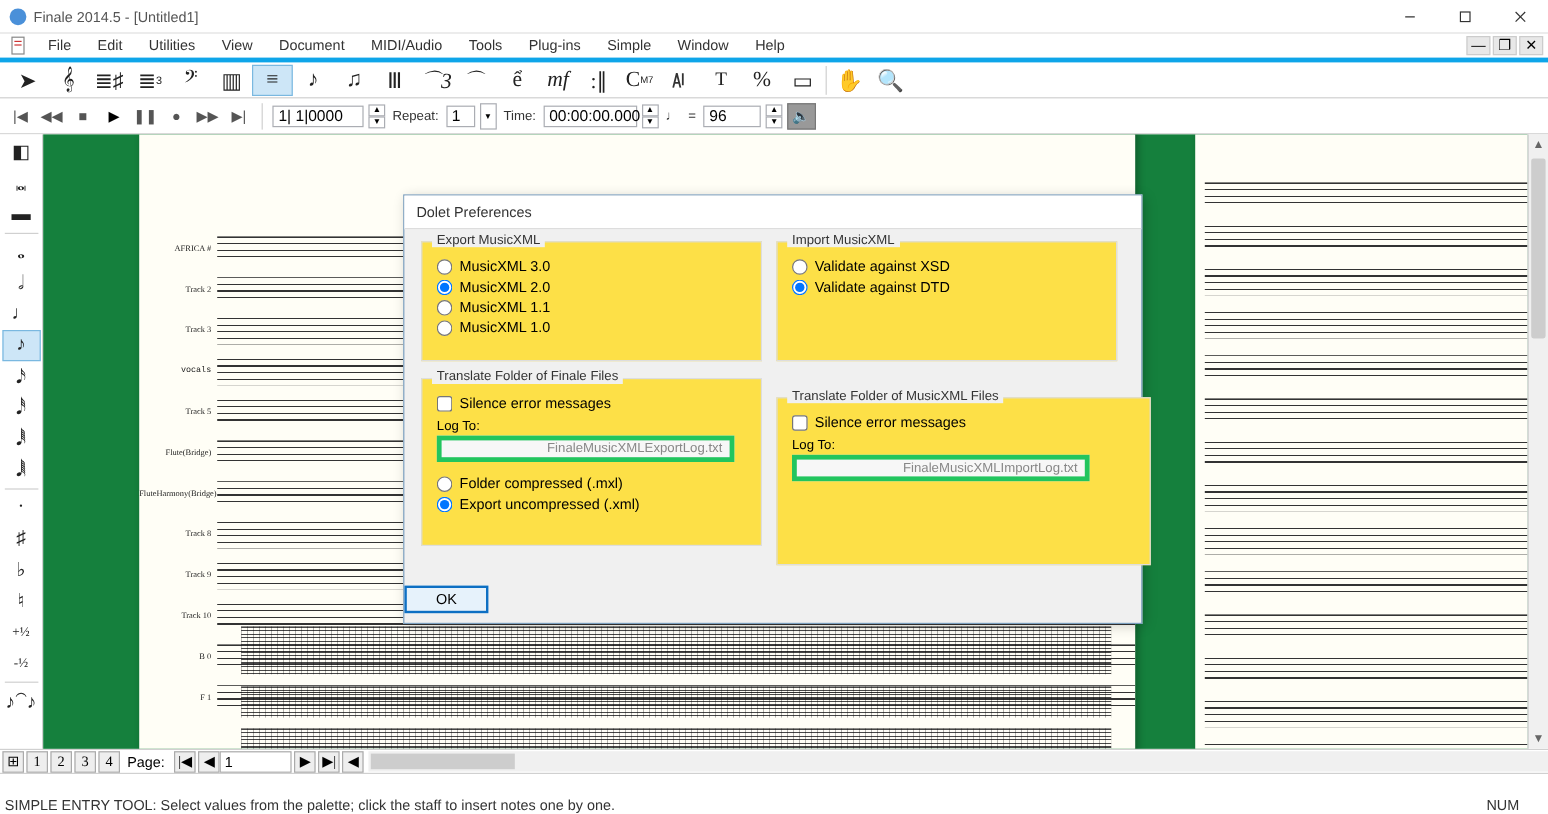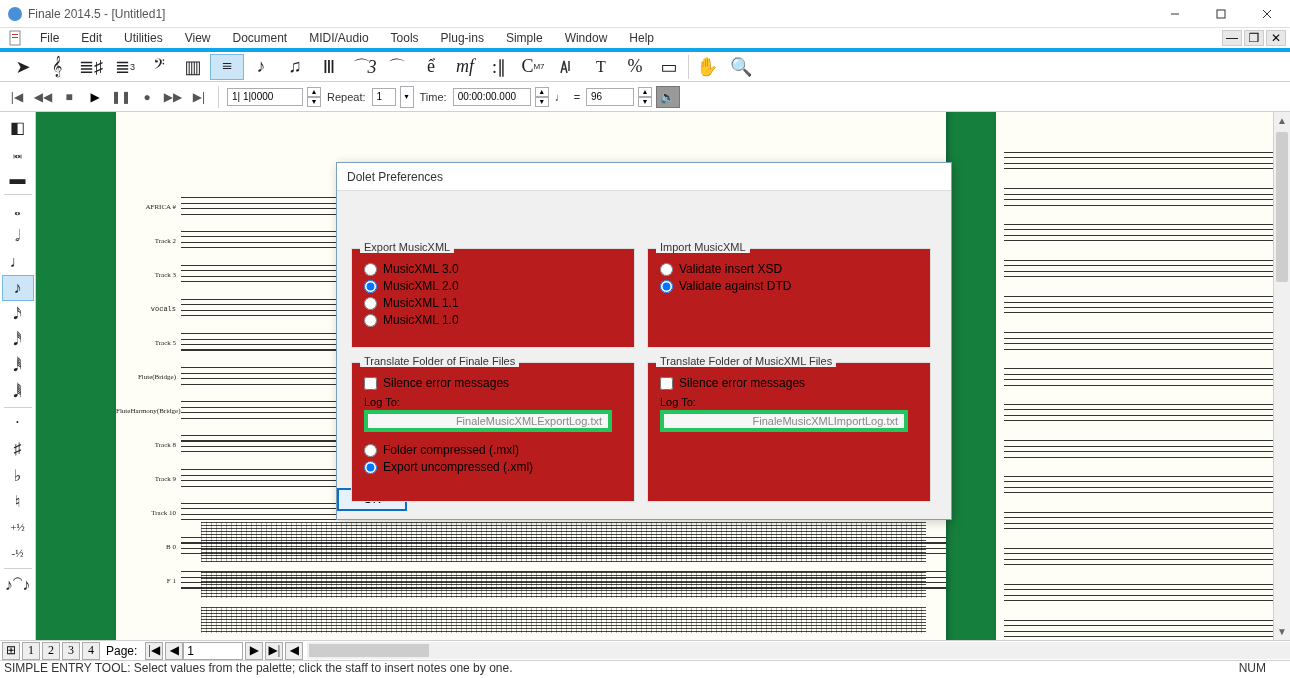--- a/index.html
+++ b/index.html
@@ -15,21 +15,21 @@
 .menubar .mdi-btns { margin-left: auto; display: flex; gap: 2px; padding-right: 4px; }
 .menubar .mdi-btns div { width: 20px; height: 16px; background: #e8e8e8; border: 1px solid #ccc; display: flex; align-items: center; justify-content: center; }
 .toolbar { height: 30px; display: flex; align-items: center; padding: 0 6px; gap: 0; border-bottom: 1px solid #d0d0d0; }
 .tool-btn { width: 34px; height: 26px; display: flex; align-items: center; justify-content: center; color: #222; font-family: serif; font-size: 18px; border: 1px solid transparent; }
 .tool-btn.sel { background: #cde6f7; border: 1px solid #7ab8e0; }
 .tool-sep { width: 1px; height: 24px; background: #d0d0d0; margin: 0 2px; }
 .transport { height: 30px; display: flex; align-items: center; padding: 0 6px; gap: 4px; border-bottom: 1px solid #d0d0d0; }
 .trans-btn { width: 22px; height: 20px; display: flex; align-items: center; justify-content: center; color: #555; }
 .trans-btn.play { color: #000; }
 .trans-sep { width: 1px; height: 22px; background: #d0d0d0; margin: 0 4px; }
-.trans-field { height: 18px; border: 1px solid #abadb3; background: #fff; padding: 0 4px; display: flex; align-items: center; font-size: 10px; }
+.trans-field { height: 18px; border: 1px solid #abadb3; background: #fff; padding: 0 4px; display: flex; align-items: center; font-size: 13px; }
 .trans-label { font-size: 11px; color: #333; margin: 0 2px; }
 .speaker { width: 24px; height: 22px; background: #999; border: 1px solid #777; display: flex; align-items: center; justify-content: center; color: #fff; }
 .workspace { flex: 1; display: flex; min-height: 0; }
 .side-palette { width: 36px; background: #fff; border-right: 1px solid #d0d0d0; display: flex; flex-direction: column; align-items: center; padding-top: 2px; }
 .pal-btn { width: 32px; height: 26px; display: flex; align-items: center; justify-content: center; font-family: serif; font-size: 16px; color: #222; }
 .pal-btn.sel { background: #cde6f7; border: 1px solid #7ab8e0; }
 .pal-sep { width: 28px; height: 1px; background: #d0d0d0; margin: 2px 0; }
 .score-area { flex: 1; position: relative; background: #15803d; overflow: hidden; }
 .score-page { position: absolute; background: #fffef6; box-shadow: 2px 2px 6px rgba(0,0,0,.3); overflow: hidden; }
 .page-left { left: 80px; top: -10px; width: 830px; height: 650px; }
@@ -38,34 +38,34 @@
 .staff-lines { position: absolute; left: 65px; right: 0; height: 22px; }
 .staff-lines::before { content: ""; position: absolute; inset: 0; background: repeating-linear-gradient(to bottom, #333 0, #333 1px, transparent 1px, transparent 5.5px); }
 .vscroll { width: 17px; background: #f0f0f0; border-left: 1px solid #d0d0d0; position: relative; }
 .vscroll .arrow { position: absolute; left: 0; right: 0; height: 17px; display: flex; align-items: center; justify-content: center; color: #666; font-size: 10px; }
 .vscroll .thumb { position: absolute; left: 2px; right: 2px; top: 20px; height: 150px; background: #cdcdcd; border-radius: 2px; }
 .nav-bar { height: 20px; display: flex; align-items: center; border-top: 1px solid #d0d0d0; font-size: 11px; }
 .nav-bar .nbtn { width: 18px; height: 18px; border: 1px solid #aaa; background: #eee; display: flex; align-items: center; justify-content: center; margin-left: 2px; font-family: serif; }
 .nav-bar .pagebox { border: 1px solid #aaa; background: #fff; width: 60px; height: 18px; padding: 0 3px; display: flex; align-items: center; }
 .nav-bar .hscroll-track { flex: 1; height: 17px; background: #f0f0f0; margin-left: 4px; position: relative; }
 .nav-bar .hscroll-track .hthumb { position: absolute; left: 2px; top: 2px; bottom: 2px; width: 120px; background: #cdcdcd; }
-.status-bar { height: 18px; border-top: 1px solid #d0d0d0; display: flex; align-items: flex-start; padding: 0 4px; font-size: 11px; color: #333; }
+.status-bar { height: 34px; border-top: 1px solid #d0d0d0; display: flex; align-items: flex-end; padding: 0 4px; font-size: 11px; color: #333; }
 .status-bar .right { margin-left: auto; padding-right: 20px; }
 .app { display: flex; flex-direction: column; height: 100vh; }
 
 
 .dialog { position: absolute; left: 336px; top: 162px; width: 616px; height: 358px; background: #f0f0f0; border: 1px solid #7a9ebd; box-shadow: 2px 2px 10px rgba(0,0,0,.2); display: flex; flex-direction: column; }
 .dialog-title { height: 28px; display: flex; align-items: center; padding: 0 10px; background: #fff; border-bottom: 1px solid #ddd; color: #333; font-size: 12px; }
 .dialog-body { flex: 1; padding: 12px 14px; position: relative; }
-.group { position: absolute; background: #b91c1c; border: 1px solid #ddd; padding: 10px 12px; margin-top: 47px; }
+.group { position: absolute; background: #fde047; border: 1px solid #ddd; padding: 10px 12px; }
 .group-title { position: absolute; top: -8px; left: 8px; background: #f0f0f0; padding: 0 4px; font-size: 11px; color: #333; }
 .grp-export-xml { left: 14px; top: 10px; width: 284px; height: 100px; }
 .grp-import-xml { left: 310px; top: 10px; width: 284px; height: 100px; }
 .grp-trans-finale { left: 14px; top: 124px; width: 284px; height: 140px; }
-.grp-trans-ml { left: 310px; top: 124px; width: 284px; height: 140px; }
+.grp-trans-ml { left: 310px; top: 140px; width: 312px; height: 140px; }
 .radio-row, .check-row { display: flex; align-items: center; gap: 6px; font-size: 11px; margin: 3px 0; }
 .radio-row input, .check-row input { margin: 0; }
 .small-label { font-size: 11px; margin: 6px 0 2px; }
 .readonly-field { width: 248px; height: 22px; border: 4px solid #22c55e; background: #f7f7f7; color: #888; padding: 2px 6px; font-size: 11px; text-align: right; }
 .dialog-footer { height: 40px; display: flex; align-items: center; justify-content: flex-start; padding-right: 18px; }
 .ok-btn { width: 70px; height: 23px; border: 2px solid #0d6fc3; background: #e6f2fb; font-size: 12px; }
 
 .dense { position: absolute; left: 85px; right: 20px; background: repeating-linear-gradient(to bottom, #333 0, #333 1px, transparent 1px, transparent 3px); opacity: .9; }
 .dense-marks { position: absolute; left: 85px; right: 20px; background: repeating-linear-gradient(to right, #000 0, #000 1px, transparent 1px, transparent 5px); opacity: .3; }
 </style>
@@ -314,21 +314,21 @@
         </label>
       <label class="radio-row">
           <input type="radio" name="ex" style=""> 
           <span>MusicXML 1.0</span>
         </label>
     </div>
     <div class="group grp-import-xml">
       <div class="group-title">Import MusicXML</div>
       <label class="radio-row">
           <input type="radio" name="im" style=""> 
-          <span>Validate insert XSD</span>
+          <span>Validate against XSD</span>
         </label>
       <label class="radio-row">
           <input type="radio" name="im" checked="" style=""> 
           <span>Validate against DTD</span>
         </label>
     </div>
     <div class="group grp-trans-finale">
       <div class="group-title">Translate Folder of Finale Files</div>
       <label class="check-row">
           <input type="checkbox" style=""> 

